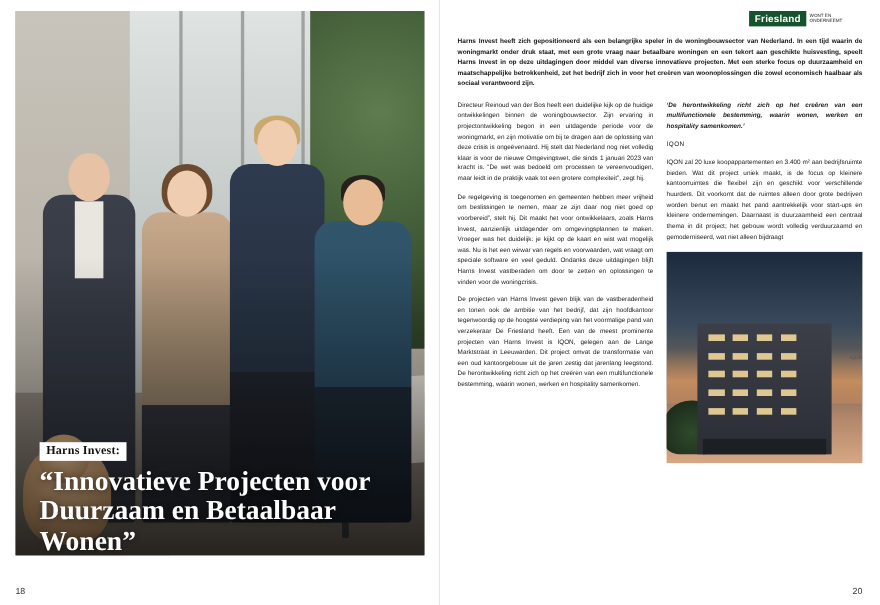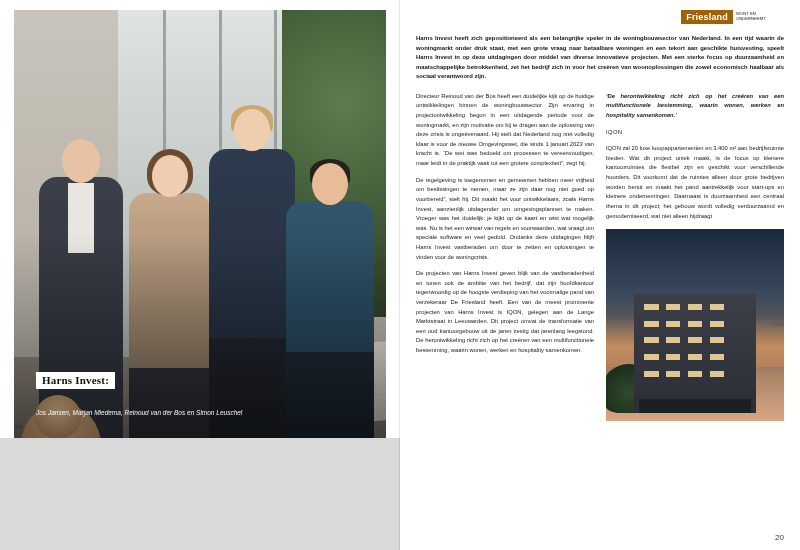--- a/index.html
+++ b/index.html
@@ -13,21 +13,21 @@
   .spread {
     position: relative;
     width: 800px; height: 550px;
     display: flex;
     background: #d9d9d9;
   }
 
   
   .page-left {
     position: relative;
-    width: 400px; height: 438px;
+    width: 400px; height: 550px;
     background: #ffffff;
     overflow: hidden;
   }
   .photo {
     position: absolute;
     left: 14px; top: 10px;
     width: 372px; height: 495px;
     overflow: hidden;
     background: #b9b2a8;
   }
@@ -164,21 +164,21 @@
     background: #ffffff;
     padding: 18px 16px 18px 16px;
     overflow: hidden;
   }
   .logo {
     position: absolute;
     right: 16px; top: 10px;
     display: flex; align-items: center;
   }
   .logo-badge {
-    background: #a16207;
+    background: #14532d;
     color: #ffffff;
     font-family: "Liberation Sans", sans-serif;
     font-weight: bold;
     font-size: 9px;
     padding: 2px 5px;
     letter-spacing: .2px;
   }
   .logo-sub {
     font-family: "Liberation Sans", sans-serif;
     font-size: 4.2px;
@@ -314,20 +314,21 @@
         <div class="p-body"></div>
           <div class="p-hair"></div>
           <div class="p-head"></div>
       </div>
       <div class="dog"></div>
       <div class="photo-vignette"></div>
     </div>
 
     <div class="headline-block">
       <span class="kicker">Harns Invest:</span>
+      <h1 class="headline">“Innovatieve Projecten voor Duurzaam en Betaalbaar Wonen”</h1>
     </div>
     <div class="caption">Jos Jansen, Marjan Miedema, Reinoud van der Bos en Simon Leuschel</div>
     <div class="folio-left">18</div>
   </div>
 
   <div class="gutter"></div>
 
   <div class="page-right">
     <div class="logo">
       <span class="logo-badge">Friesland</span>

